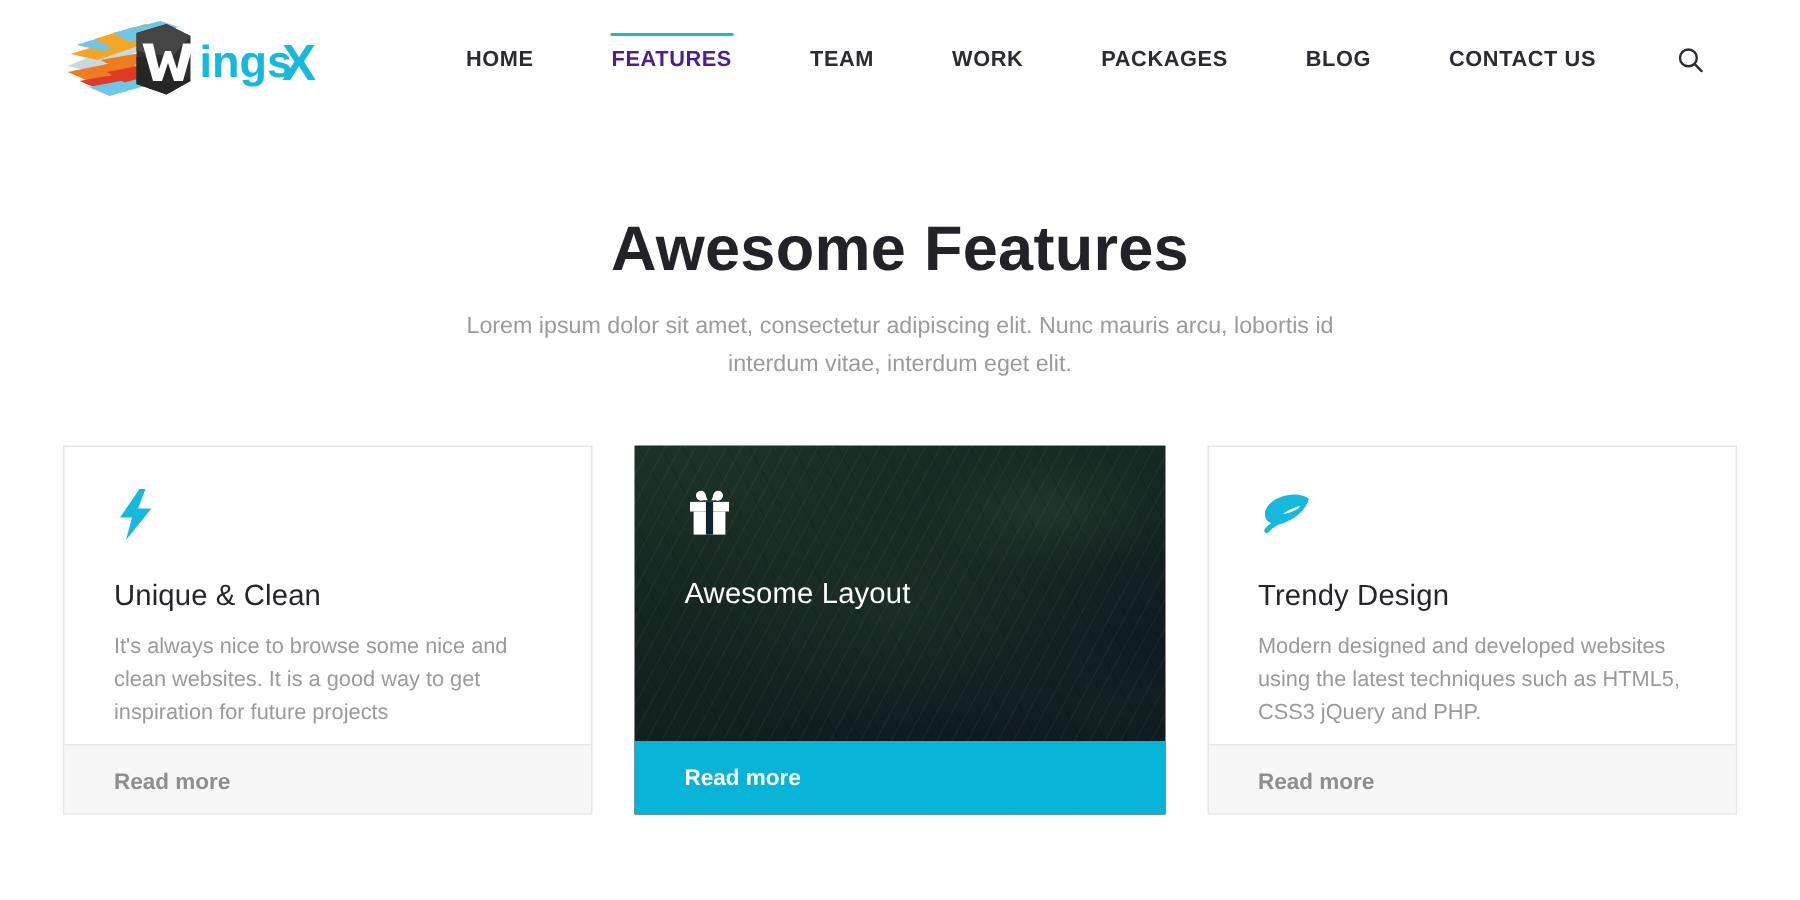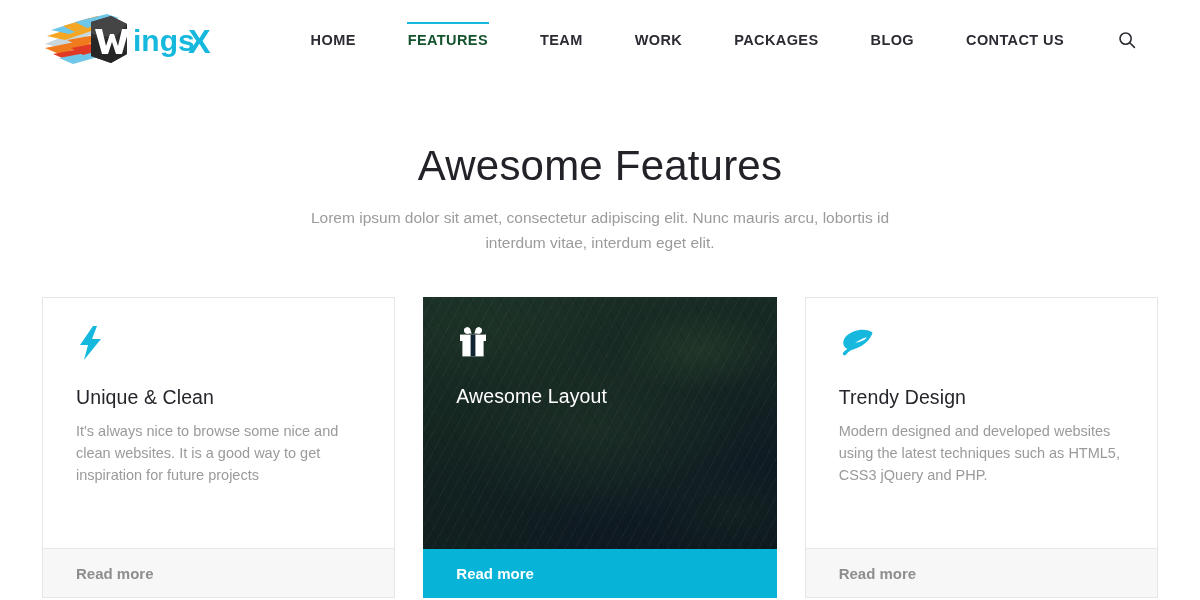--- a/index.html
+++ b/index.html
@@ -44,21 +44,21 @@
     font-size: 14.5px;
     font-weight: bold;
     letter-spacing: 0.4px;
     color: #2b2b33;
     text-decoration: none;
     padding: 10px 20px;
     white-space: nowrap;
     cursor: pointer;
   }
   .nav-item.active {
-    color: #14532d;
+    color: #4c1d95;
   }
   .nav-item.active::before {
     content: "";
     position: absolute;
     left: 19px;
     right: 19px;
     top: 0px;
     height: 2px;
     background: #16b8de;
   }
@@ -74,21 +74,21 @@
     border: none;
   }
 
   
   .section-head {
     text-align: center;
     margin-top: 62px;
   }
   .section-title {
     font-size: 42px;
-    font-weight: 400;
+    font-weight: 700;
     color: #222228;
     letter-spacing: 0.2px;
     line-height: 1.15;
   }
   .section-sub {
     margin: 16px auto 0;
     width: 620px;
     font-size: 15.5px;
     line-height: 1.58;
     color: #9b9b9b;
@@ -99,21 +99,21 @@
   .cards {
     display: flex;
     justify-content: center;
     gap: 28px;
     margin-top: 42px;
     padding: 0 42px;
   }
 
   .card {
     width: 354px;
-    height: 301px;
+    height: 246px;
     position: relative;
     display: flex;
     flex-direction: column;
     border: 1px solid #e6e6e6;
     background: #ffffff;
     overflow: hidden;
   }
 
   .card-body {
     flex: 1 1 auto;

